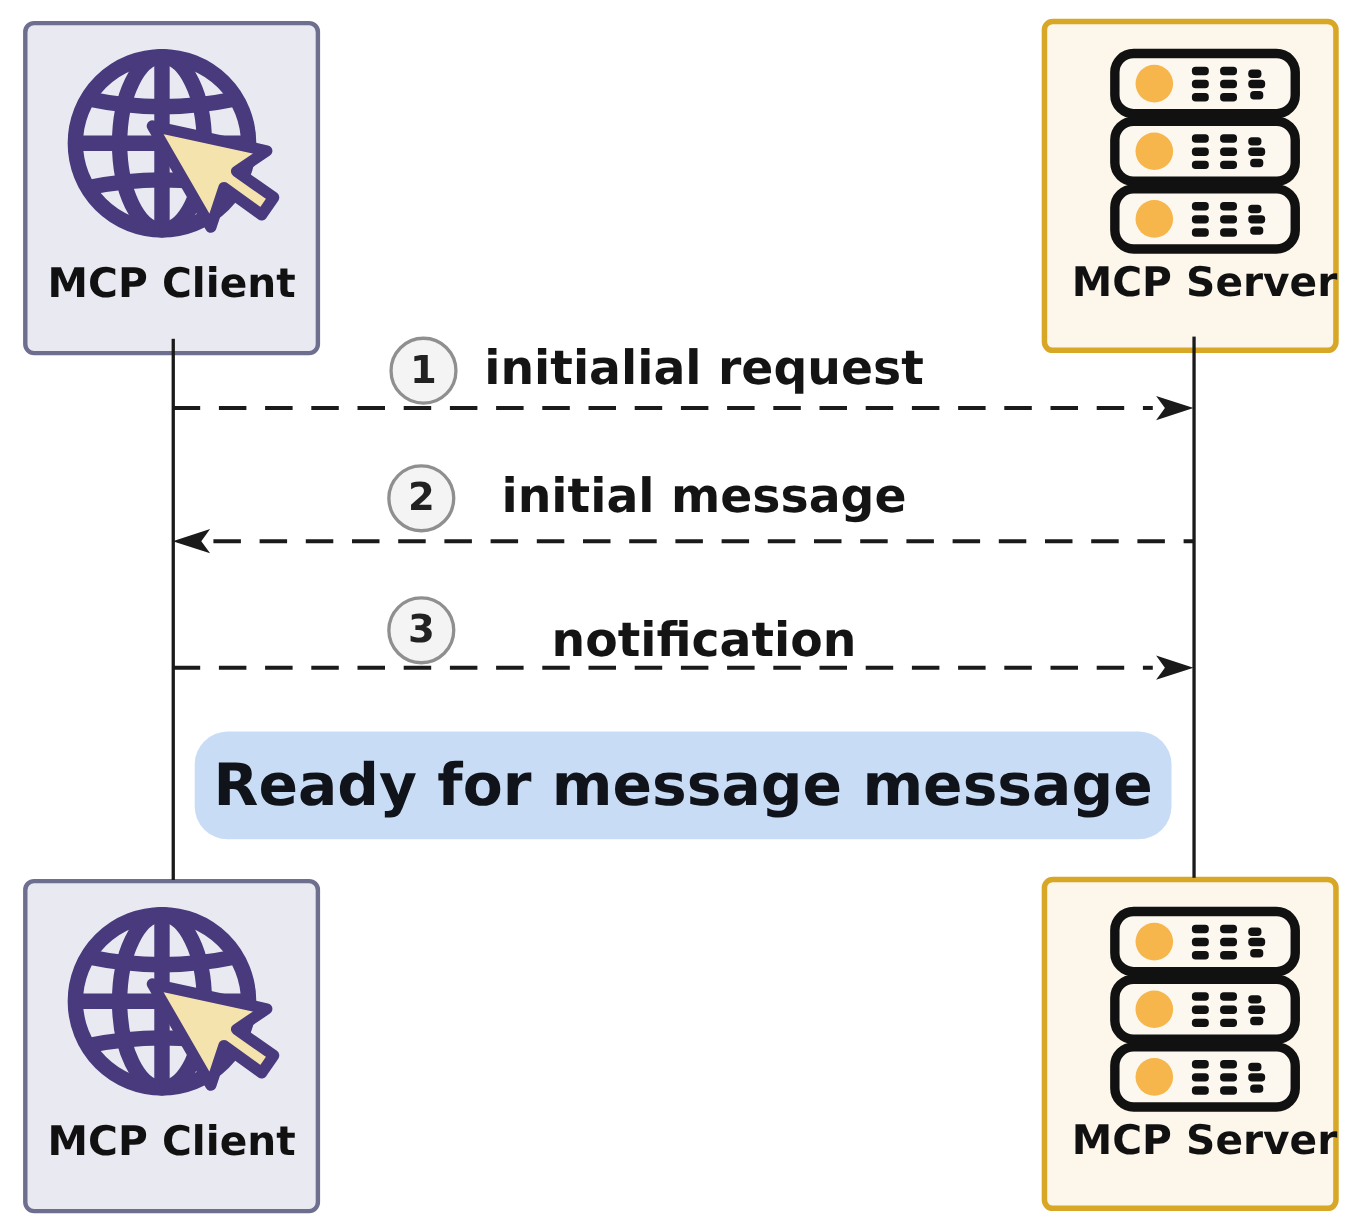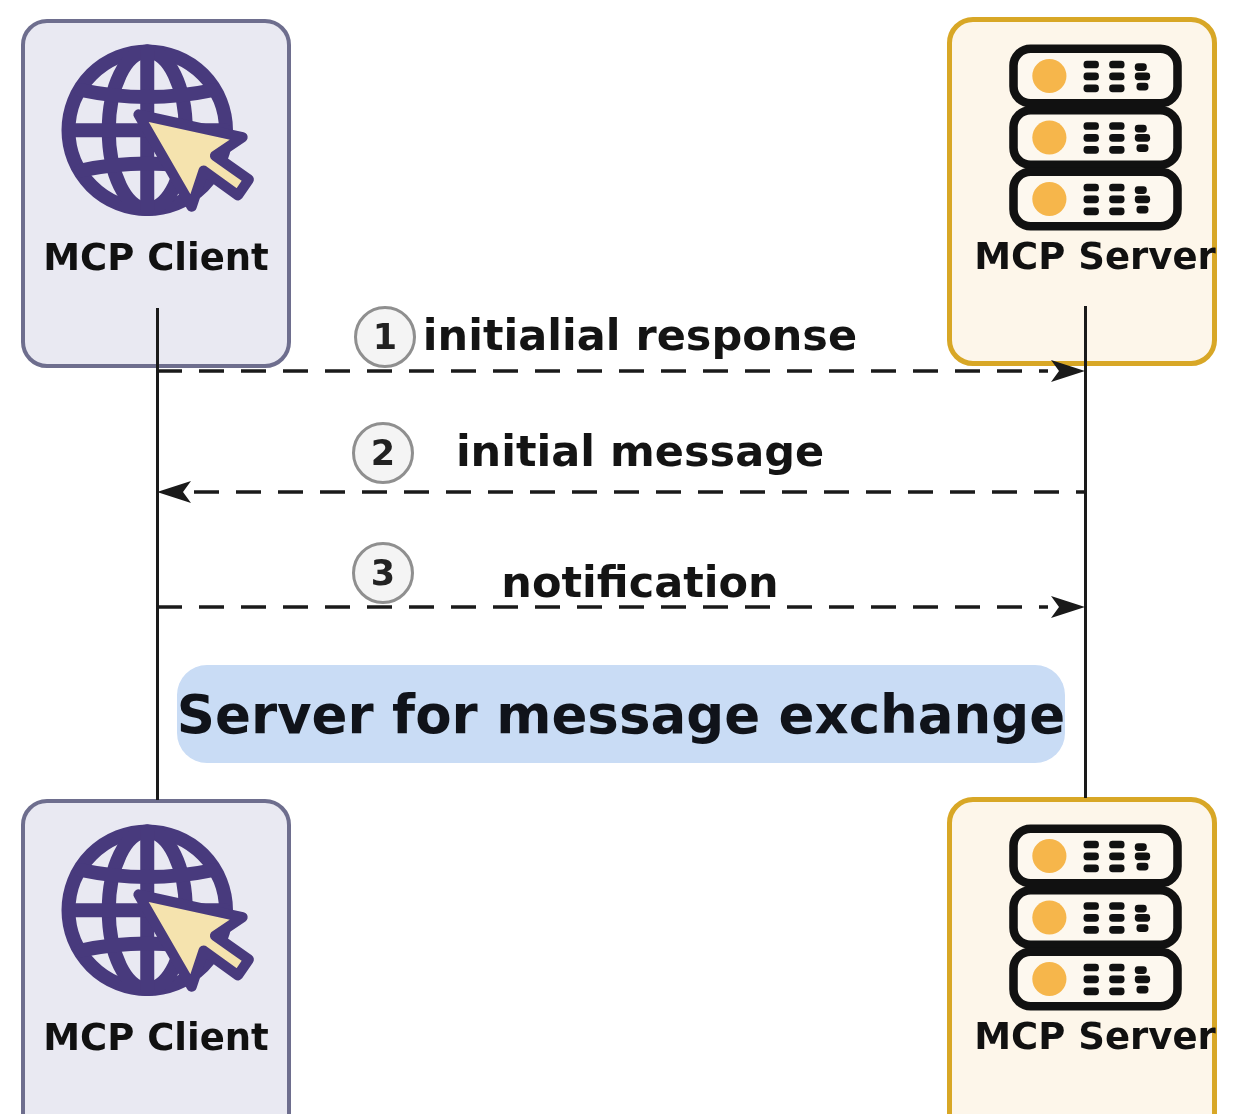--- a/index.html
+++ b/index.html
@@ -5,22 +5,22 @@
   * { margin: 0; padding: 0; box-sizing: border-box; }
   html, body { background: #ffffff; }
   body {
     font-family: "DejaVu Sans", "Liberation Sans", sans-serif;
     width: 1244px; height: 1114px; position: relative; overflow: hidden;
   }
   .stage { position: absolute; inset: 0; }
 
   
   .node {
-    position: absolute; width: 270px; height: 349px;
-    border-radius: 26px; display: flex; flex-direction: column;
+    position: absolute; width: 270px; height: 304px;
+    border-radius: 10px; display: flex; flex-direction: column;
     align-items: center; justify-content: flex-start;
   }
   .node.client { background: #e9e9f2; border: 4px solid #6e6e8e; }
   .node.server { background: #fdf6ea; border: 5px solid #d8a726; padding-left: 26px; }
   .node .icon-wrap { width: 215px; height: 215px; margin-top: 8px; display: flex; align-items: center; justify-content: center; }
   .node .node-label {
     font-size: 37px; font-weight: bold; color: #111; letter-spacing: 0px;
     margin-top: -10px; white-space: nowrap;
   }
   #client-top  { left: 21px;  top: 19px; }
@@ -162,35 +162,35 @@
           <use href="#server-stack"></use>
         </svg>
     </div>
     <div class="node-label">MCP Server</div>
   </div>
 
   <div class="lifeline" id="lifeline-client"></div>
   <div class="lifeline" id="lifeline-server"></div>
 
   <div class="msg-circle" id="msg1-circle">1</div>
-  <div class="msg-label" id="msg1-label">initialial response</div>
+  <div class="msg-label" id="msg1-label">initialial request</div>
   <svg class="arrow-svg" id="arrow1">
     <line x1="2" y1="14" x2="893" y2="14" stroke="#1a1a1a" stroke-width="3.6" stroke-dasharray="25 17"></line>
     <polygon points="896,3 930,14 896,25 904,14" fill="#1a1a1a"></polygon>
   </svg>
 
   <div class="msg-circle" id="msg2-circle">2</div>
   <div class="msg-label" id="msg2-label">initial message</div>
   <svg class="arrow-svg" id="arrow2">
     <line x1="39" y1="14" x2="930" y2="14" stroke="#1a1a1a" stroke-width="3.6" stroke-dasharray="25 17"></line>
     <polygon points="36,3 2,14 36,25 28,14" fill="#1a1a1a"></polygon>
   </svg>
 
   <div class="msg-circle" id="msg3-circle">3</div>
   <div class="msg-label" id="msg3-label">notification</div>
   <svg class="arrow-svg" id="arrow3">
     <line x1="2" y1="14" x2="893" y2="14" stroke="#1a1a1a" stroke-width="3.6" stroke-dasharray="25 17"></line>
     <polygon points="896,3 930,14 896,25 904,14" fill="#1a1a1a"></polygon>
   </svg>
 
-  <div class="banner">Server for message exchange</div>
+  <div class="banner">Ready for message message</div>
 
 </div>
 
 </body></html>

